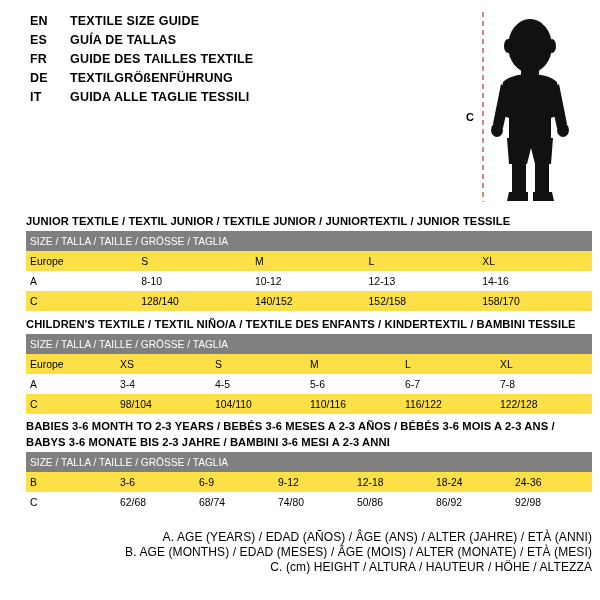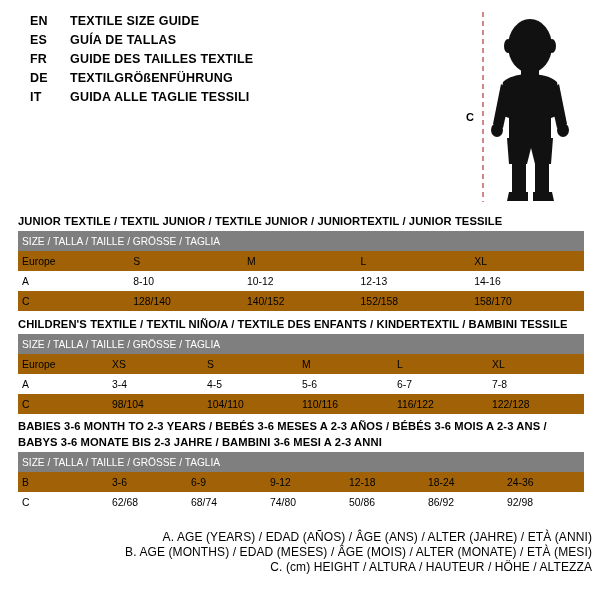--- a/index.html
+++ b/index.html
@@ -60,21 +60,21 @@
     position: absolute;
     left: 3px;
     top: 105px;
     font-size: 11px;
     font-weight: bold;
   }
 
   
   .section {
     position: absolute;
-    left: 10px;
+    left: 18px;
     width: 566px;
   }
   .section-title {
     font-size: 11.2px;
     font-weight: bold;
     margin-bottom: 4px;
     letter-spacing: 0.1px;
     white-space: nowrap;
   }
   table.size-table {
@@ -88,21 +88,21 @@
     vertical-align: middle;
     height: 16px;
   }
   tr.head-row td {
     background: #7f7f7f;
     color: #ffffff;
     font-weight: normal;
     font-size: 10.2px;
   }
   tr.shaded td {
-    background: #a16207;
+    background: #fde047;
   }
   tr.plain td {
     background: #ffffff;
   }
 
   
   .footnotes {
     position: absolute;
     left: 18px;
     top: 530px;

